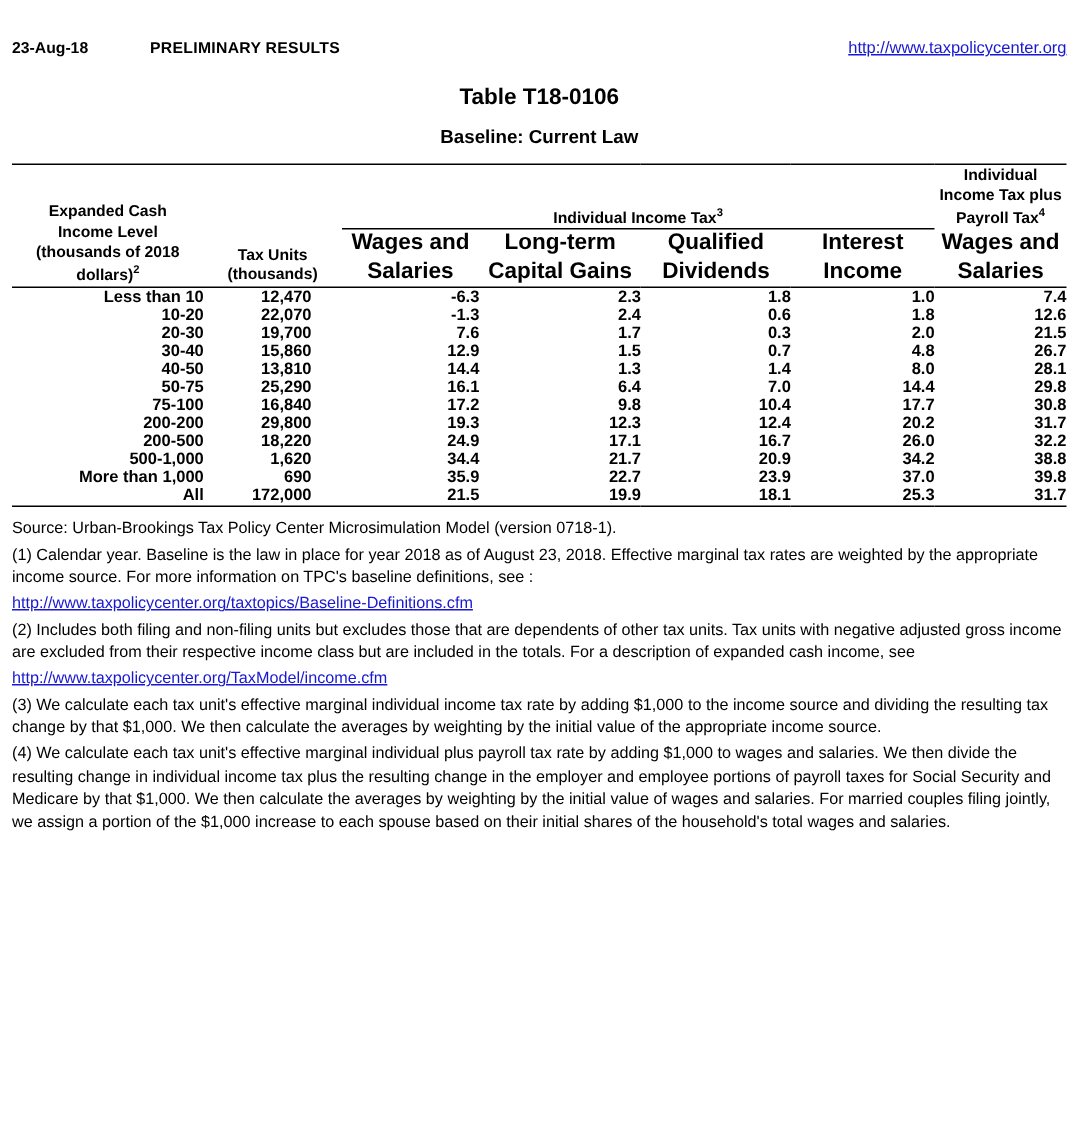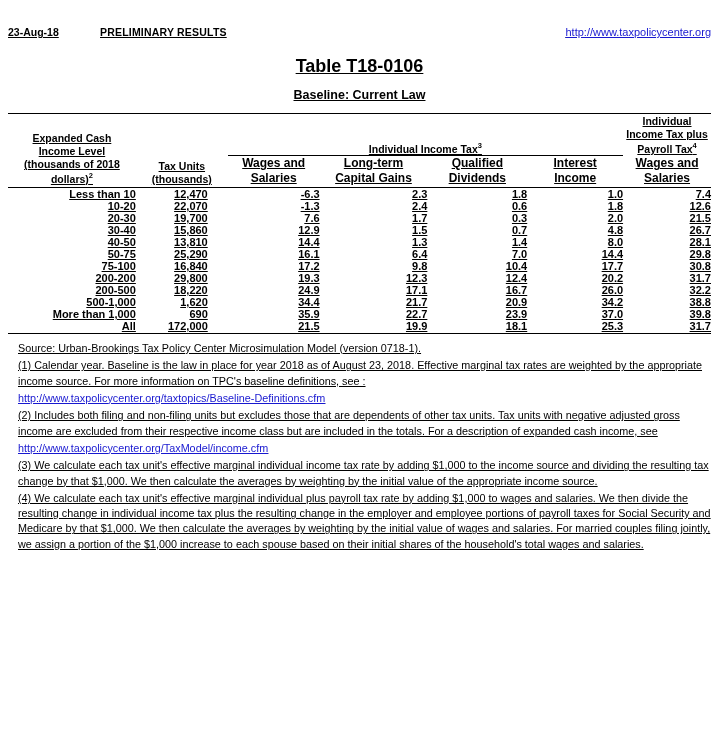--- a/index.html
+++ b/index.html
@@ -14,21 +14,20 @@
     font-size: 11px;
     color: #000000;
     overflow: hidden;
   }
   .page {
     position: relative;
     width: 719px;
     height: 620px;
     box-sizing: border-box;
     padding: 6px 8px 0 8px;
-    text-decoration: underline;
   }
   
   .top-bar {
     display: flex;
     align-items: baseline;
     font-size: 10.5px;
     font-weight: bold;
     margin-bottom: 2px;
   }
   .top-date { width: 92px; }
@@ -44,21 +43,21 @@
   
   .titles {
     text-align: center;
     margin-top: 18px;
   }
   .titles div {
     font-weight: bold;
     font-size: 12.5px;
     margin-bottom: 11px;
   }
-  .titles .t1 { font-size: 18px; }
+  .titles .t1 { font-size: 15px; }
   .titles sup { font-size: 8px; font-weight: bold; }
   
   table.main {
     width: 100%;
     border-collapse: collapse;
     margin-top: 10px;
     font-size: 11px;
   }
   table.main td, table.main th {
     padding: 0;
@@ -81,21 +80,21 @@
   }
   .hdr-group-line {
     border-bottom: 1px solid #000;
     height: 0px;
     font-size: 0;
     line-height: 0;
   }
   .sub-hdr {
     font-weight: bold;
     text-align: center;
-    font-size: 12px;
+    font-size: 15px;
     line-height: 1.25;
     padding: 4px 2px 4px 2px;
     vertical-align: bottom;
   }
   .rule-mid td { border-bottom: 1px solid #000; height: 1px; }
   .rowlabel {
     font-weight: bold;
     text-align: right;
     padding: 1.5px 14px 1.5px 0;
     font-size: 11px;
@@ -109,21 +108,21 @@
     white-space: nowrap;
   }
   .num.units { padding-right: 20px; }
   .rule-bot td { border-bottom: 1.3px solid #000; height: 1px; }
   
   .notes {
     margin-top: 7px;
     font-size: 10.8px;
     line-height: 1.42;
   }
-  .notes p { margin: 0 0 2px 10px; }
+  .notes p { margin: 0 0 2px 0; }
   .notes a {
     color: #1818d0;
     text-decoration: underline;
   }
   sup { font-size: 7.5px; vertical-align: super; }
 </style>
 </head>
 <body>
 
 <div class="page">

